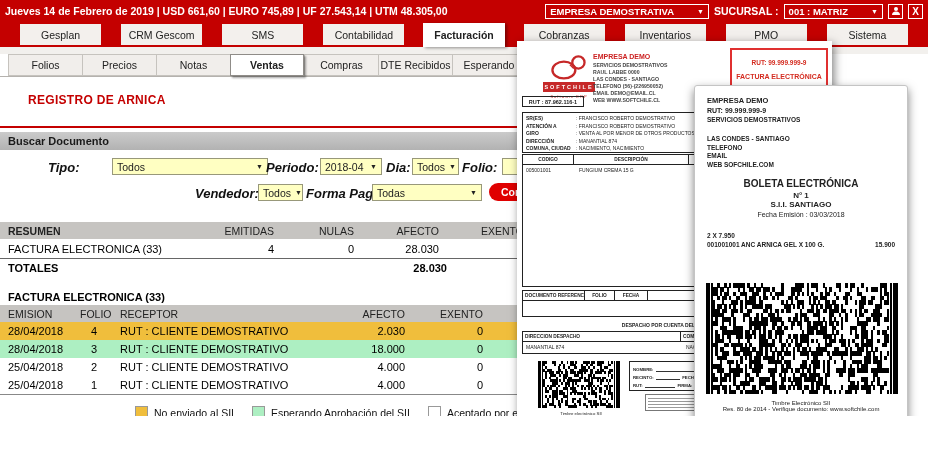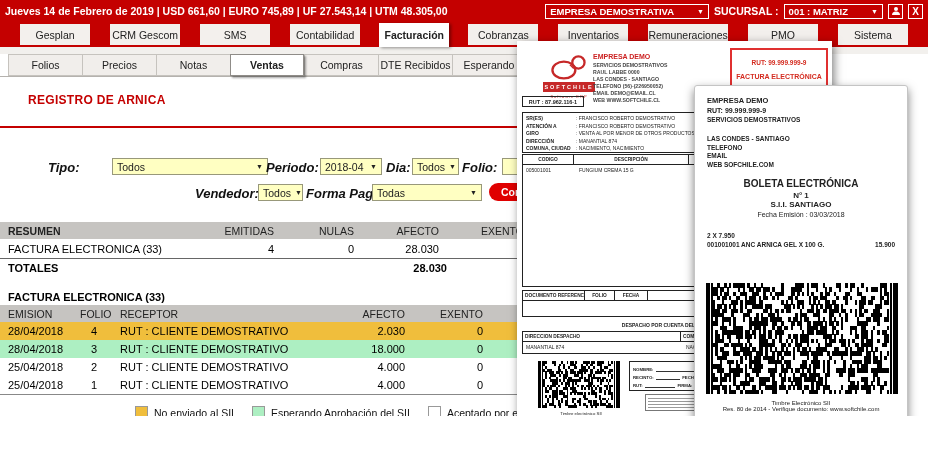--- a/index.html
+++ b/index.html
@@ -126,39 +126,39 @@
   </div>
 
   <div class="maintabs" id="maintabs">
       <div class="mtab">Gesplan</div>
       <div class="mtab">CRM Gescom</div>
       <div class="mtab">SMS</div>
       <div class="mtab">Contabilidad</div>
       <div class="mtab active">Facturación</div>
       <div class="mtab">Cobranzas</div>
       <div class="mtab">Inventarios</div>
-      <div class="mtab">Remuneraciones</div>
       <div class="mtab">PMO</div>
       <div class="mtab">Sistema</div>
     </div>
   <div class="gap-strip"></div>
   <div class="subtabs" id="subtabs">
       <div class="stab">Folios</div>
       <div class="stab">Precios</div>
       <div class="stab">Notas</div>
       <div class="stab active">Ventas</div>
       <div class="stab">Compras</div>
       <div class="stab">DTE Recibidos</div>
       <div class="stab">Esperando</div>
     </div>
   <div class="subtab-underline"></div>
 
   <div class="page-title">REGISTRO DE ARNICA</div>
   <div class="redline"></div>
 
+  <div class="searchbar">Buscar Documento</div>
 
   <div class="flabel" style="left:48px;top:160px;width:60px">Tipo:</div>
   <div class="ysel" style="left:112px;top:158px;width:156px">
     <span>Todos</span>
     <span class="arr">▼</span>
   </div>
   <div class="flabel" style="left:266px;top:160px;width:50px">Periodo:</div>
   <div class="ysel" style="left:320px;top:158px;width:62px">
     <span>2018-04</span>
     <span class="arr">▼</span>

